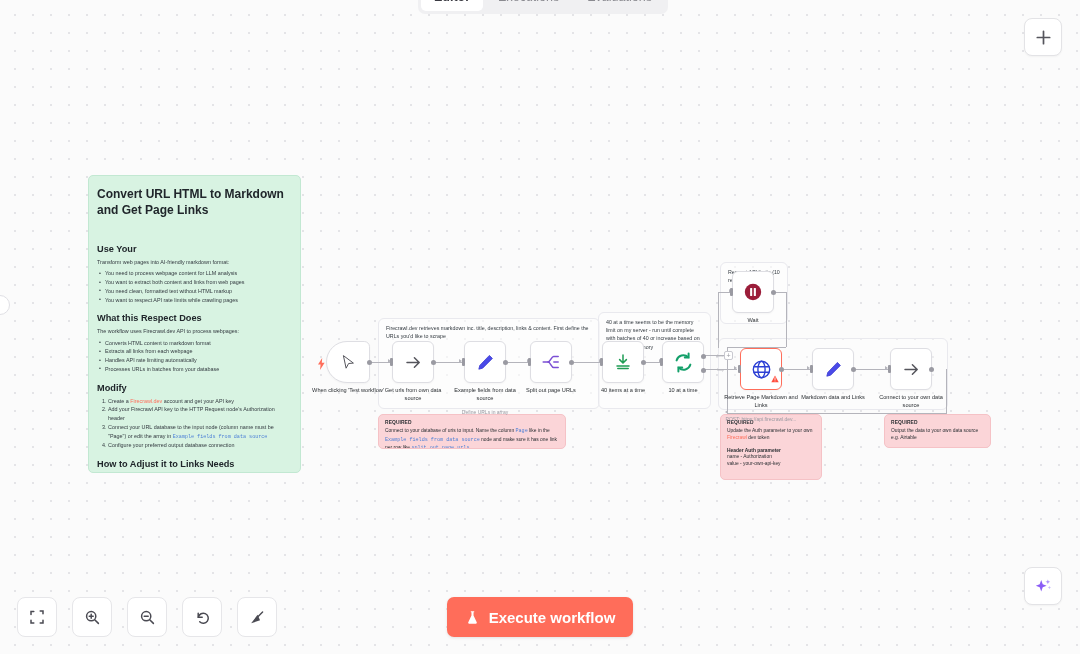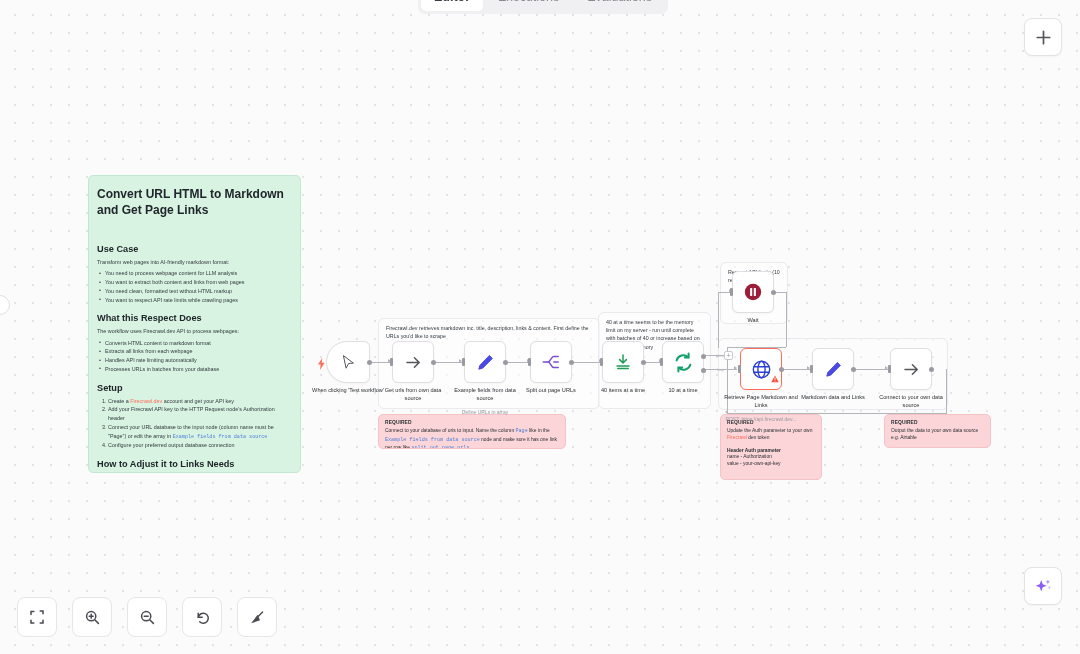--- a/index.html
+++ b/index.html
@@ -234,43 +234,49 @@
       </svg>
     </div>
     <div class="tb-btn">
       <svg width="17" height="17" viewBox="0 0 17 17" fill="none" stroke="#4a4a52" stroke-width="1.4" stroke-linecap="round">
         <path d="M13.6 3 8.9 7.7"></path>
         <path d="M8.4 7.2 4.1 12.9l6-2.1z" fill="#4a4a52"></path>
       </svg>
     </div>
   </div>
 
+  <button id="execute-workflow-button">
+    <svg width="15" height="15" viewBox="0 0 16 16" fill="#fff">
+      <path d="M6.2 1.4h3.6v1.1H9.1v3.3l3.4 7.2c.35.75-.1 1.6-1 1.6H4.5c-.9 0-1.35-.85-1-1.6l3.4-7.2V2.5H6.2z"></path>
+    </svg>
+    <span>Execute workflow</span>
+  </button>
 
   <div class="sticky sticky-green" style="left:88px; top:175px; width:213px; height:298px;">
     <h1>Convert URL HTML to Markdown and Get Page Links</h1>
 
-    <h2>Use Case</h2>
+    <h2>Use Your</h2>
     <p>Transform web pages into AI-friendly markdown format:</p>
     <ul>
       <li>You need to process webpage content for LLM analysis</li>
       <li>You want to extract both content and links from web pages</li>
       <li>You need clean, formatted text without HTML markup</li>
       <li>You want to respect API rate limits while crawling pages</li>
     </ul>
 
     <h2>What this Respect Does</h2>
     <p>The workflow uses Firecrawl.dev API to process webpages:</p>
     <ul>
       <li>Converts HTML content to markdown format</li>
       <li>Extracts all links from each webpage</li>
       <li>Handles API rate limiting automatically</li>
       <li>Processes URLs in batches from your database</li>
     </ul>
 
-    <h2>Setup</h2>
+    <h2>Modify</h2>
     <ol>
       <li>Create a <span class="lnk">Firecrawl.dev</span> account and get your API key</li>
       <li>Add your Firecrawl API key to the HTTP Request node's Authorization header</li>
       <li>Connect your URL database to the input node (column name must be "Page") or edit the array in <span class="code">Example fields from data source</span></li>
       <li>Configure your preferred output database connection</li>
     </ol>
 
     <h2>How to Adjust it to Links Needs</h2>
     <ul>
       <li>Modify input source to pull URLs from different databases</li>

